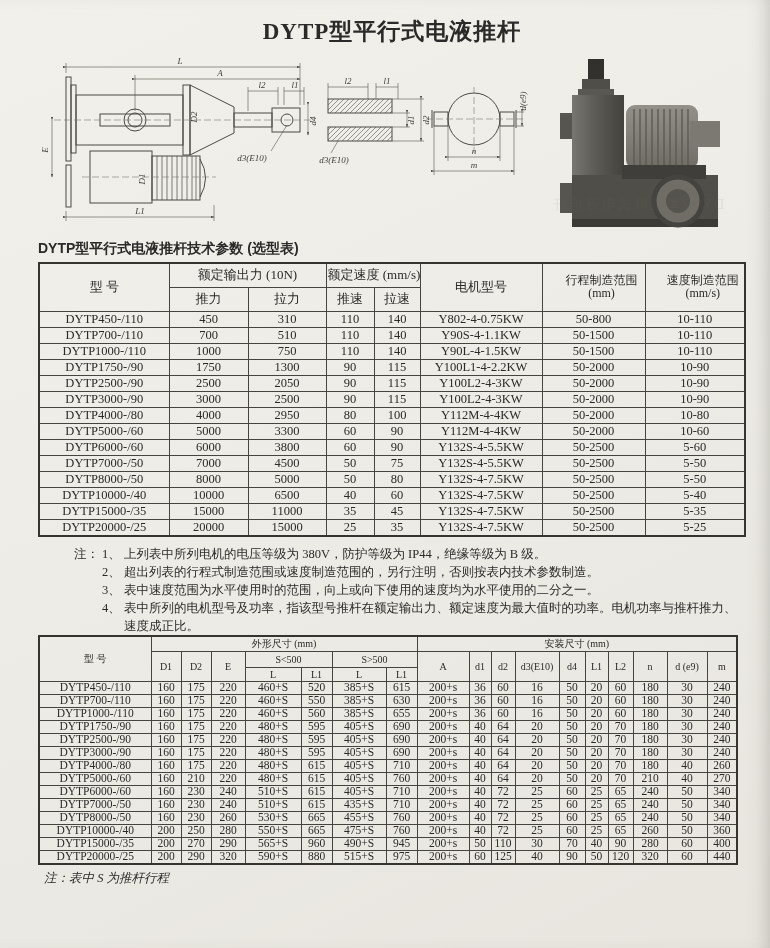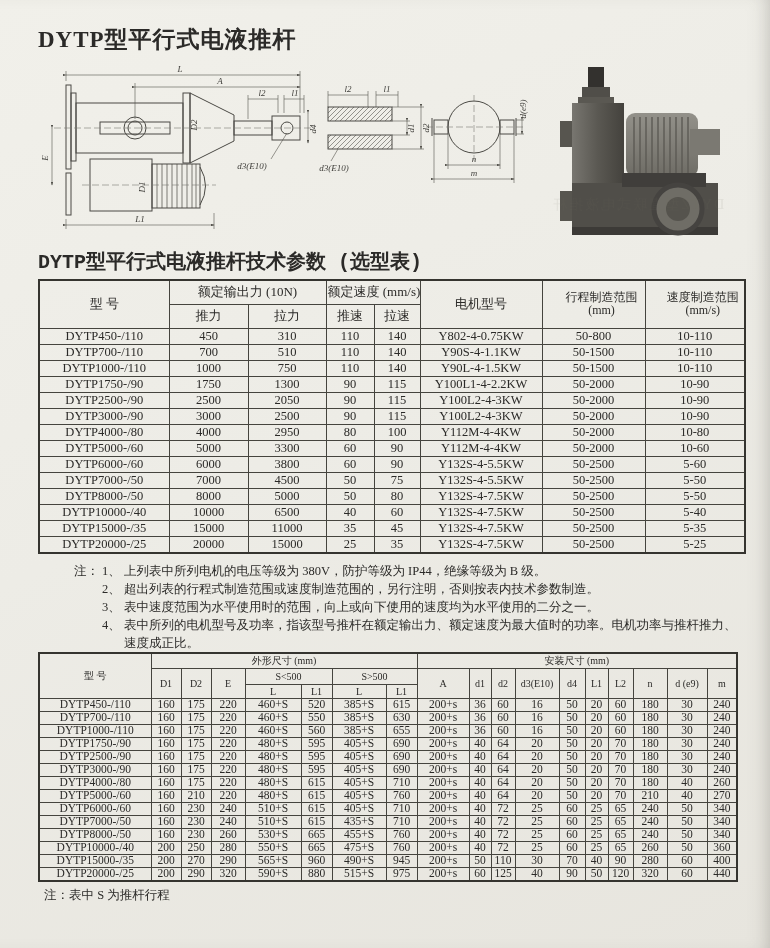--- a/index.html
+++ b/index.html
@@ -10,52 +10,52 @@
     font-family:"Liberation Serif","DejaVu Serif",serif;
     color:#2b2a28;
   }
   .page {
     position:relative; width:770px; height:948px;
     padding:10px 24px 6px 38px;
     background:linear-gradient(155deg,#f1f0ea 0%,#edece6 45%,#e7e5de 100%);
     box-shadow:inset -14px 0 22px -16px rgba(60,58,50,.35);
   }
   .page-title {
-    text-align:left; font-size:23px; font-weight:bold;
-    letter-spacing:1px; margin:14px 0 8px 0;
+    text-align:center; font-size:23px; font-weight:bold;
+    letter-spacing:1px; margin:6px 0 8px 0;
   }
   .figure-row { display:flex; height:176px; align-items:flex-start; }
   .figure-row svg { display:block; }
   .ghost {
     position:absolute; transform:scaleX(-1);
     color:#6f6d5e; opacity:.11; font-size:14px; letter-spacing:2px;
     pointer-events:none; white-space:nowrap;
   }
   .section-title {
-    font-family:Liberation Mono, monospace;
-    font-weight:700; font-size:20px; margin:9px 0 4px 0;
+    font-family:Liberation Sans, sans-serif;
+    font-weight:700; font-size:14px; margin:9px 0 4px 0;
   }
   table { border-collapse:collapse; table-layout:fixed; background:transparent; }
   table.spec  { width:706px; font-size:12.5px; border:2px solid #35342f; }
   table.dims  { width:700px; font-size:11.5px; border:2px solid #35342f; }
   th,td { border:1px solid #45443e; text-align:center; padding:0 1px;
           font-weight:normal; overflow:hidden; white-space:nowrap; }
   table.spec th { height:24px; font-size:13px; }
   table.spec td { height:15px; }
   table.dims th { height:16px; font-size:10px; }
   table.dims tr.sub th { height:14px; }
   table.dims td { height:13px; line-height:1; }
   .unit-line { font-size:12px; line-height:1.1;margin-left:16px; }
   .notes { position:relative; margin:8px 0 0 0; padding-left:64px;
            font-size:12.5px; line-height:1.44; width:700px; }
   .notes-prefix { position:absolute; left:36px; top:0; }
   .note-item { display:flex; }
   .note-num  { flex:0 0 22px; }
   .note-text { flex:1; white-space:normal; }
-  .bottom-note { font-size:12.5px; margin-top:5px; padding-left:6px; }
+  .bottom-note { font-size:12.5px; margin-top:5px; padding-left:6px;font-style:italic; }
   text.dim { font-size:9px; font-style:italic; fill:#3f3e3a;
              font-family:"Liberation Serif","DejaVu Serif",serif; }
 </style>
 </head>
 <body>
 
 <div class="page">
 
   <div class="page-title">DYTP型平行式电液推杆</div>
 

